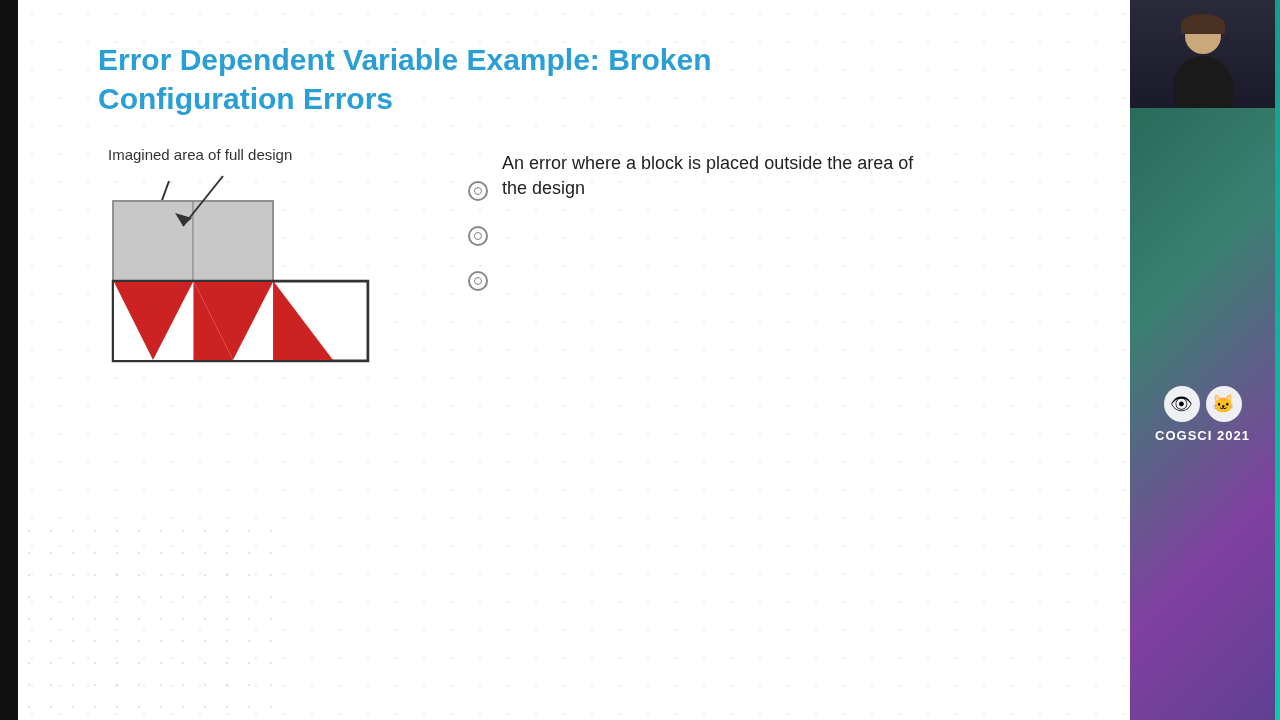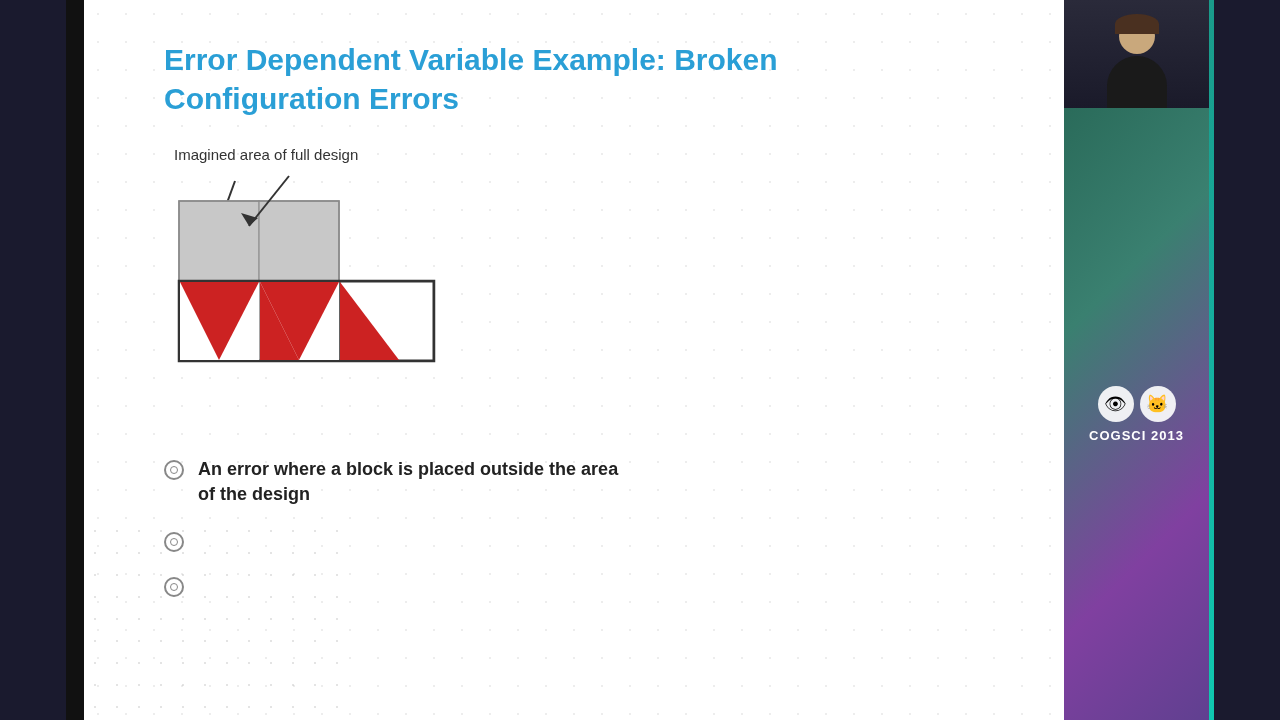--- a/index.html
+++ b/index.html
@@ -9,21 +9,21 @@
       height: 720px;
       overflow: hidden;
       background: #1a1a2e;
       font-family: 'Segoe UI', Arial, sans-serif;
       display: flex;
       align-items: center;
       justify-content: center;
     }
 
     .outer-container {
-      width: 1148px;
+      width: 1280px;
       height: 720px;
       position: relative;
       display: flex;
     }
 
     
     .left-bar {
       width: 18px;
       background: #111;
       flex-shrink: 0;
@@ -74,24 +74,23 @@
       color: #2a9fd6;
       font-size: 30px;
       font-weight: 600;
       line-height: 1.3;
       margin-bottom: 28px;
       max-width: 680px;
     }
 
     .slide-body {
       display: flex;
-      gap: 71px;
+      gap: 50px;
       align-items: flex-start;
       margin-top: 6px;
-      flex-direction: column;
     }
 
     
     .diagram-section {
       flex-shrink: 0;
       width: 320px;
     }
 
     .diagram-label {
       font-size: 15px;
@@ -132,24 +131,23 @@
     }
 
     
     .bullets-section {
       flex: 1;
       padding-top: 5px;
     }
 
     .bullet-item {
       display: flex;
-      align-items: flex-start;
+      align-items: flex-end;
       gap: 14px;
       margin-bottom: 22px;
-      font-weight: bold;
     }
 
     .bullet-icon {
       flex-shrink: 0;
       width: 20px;
       height: 20px;
       border: 2px solid #888;
       border-radius: 50%;
       margin-top: 3px;
       position: relative;
@@ -365,20 +363,20 @@
 
     <div class="logo-panel">
       <div class="logo-icons-row">
         <div class="logo-icon-circle">
           <span>👁</span>
         </div>
         <div class="logo-icon-circle">
           <span>🐱</span>
         </div>
       </div>
-      <div class="logo-text">COGSCI 2013</div>
+      <div class="logo-text">COGSCI 2021</div>
     </div>
 
   </div>
 
   <div class="teal-edge"></div>
 
 </div>
 
 </body></html>

